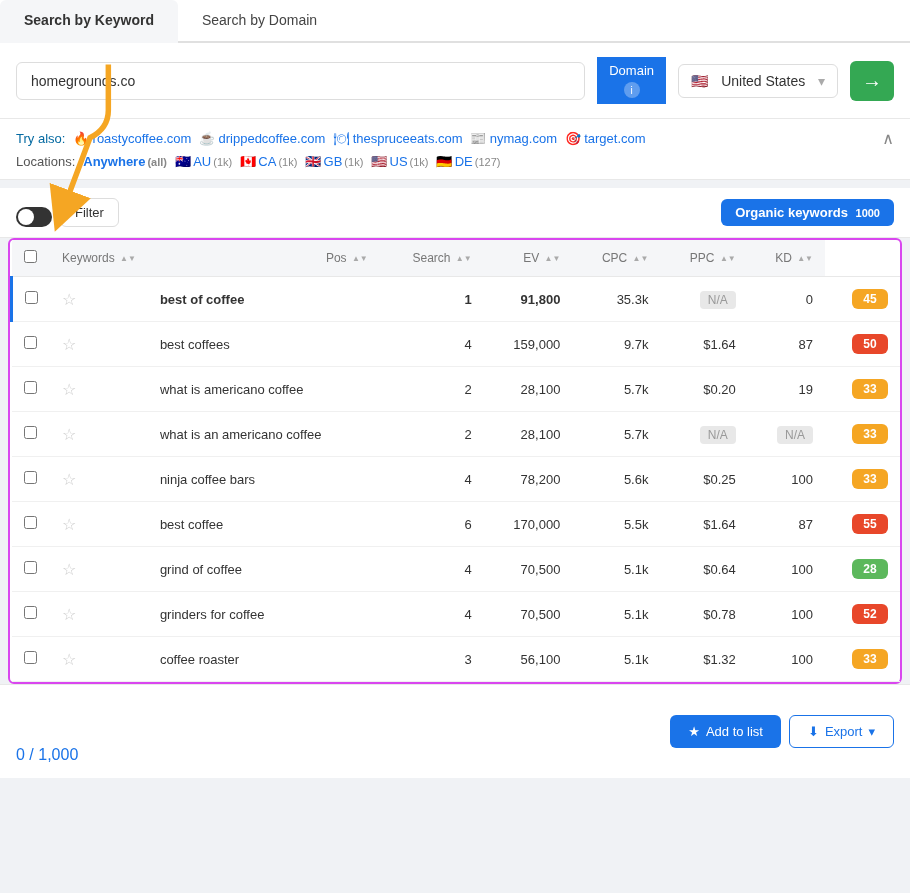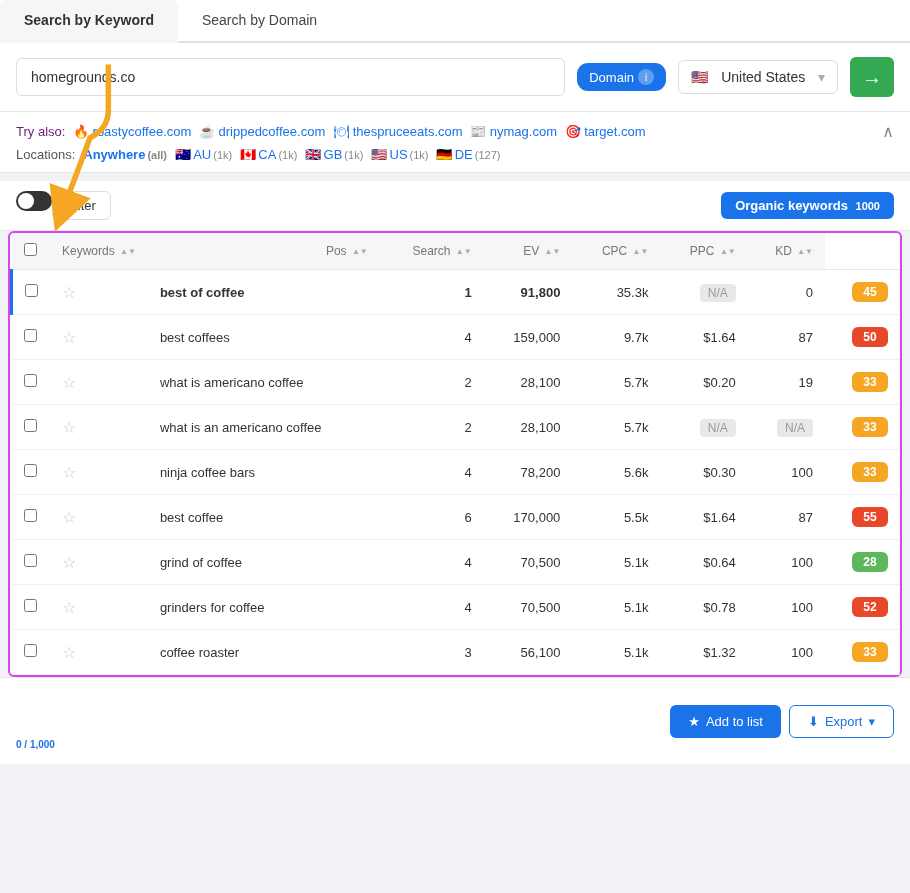--- a/index.html
+++ b/index.html
@@ -9,40 +9,40 @@
 
     
     .tabs { display: flex; background: #fff; border-bottom: 2px solid #e0e0e0; }
     .tab { padding: 12px 24px; cursor: pointer; font-size: 14px; color: #555; border-bottom: 3px solid transparent; margin-bottom: -2px; }
     .tab.active { color: #333; font-weight: 600; border-bottom: 3px solid transparent; background: #f5f6f8; border-radius: 6px 6px 0 0; text-align: center; }
     .tab.inactive { color: #444; }
 
     
     .search-bar { display: flex; align-items: center; background: #fff; padding: 14px 16px; gap: 12px; border-bottom: 1px solid #e8e8e8; }
     .search-input { flex: 1; border: 1px solid #ddd; border-radius: 6px; padding: 10px 14px; font-size: 14px; color: #333; outline: none; }
-    .domain-badge { background: #1a73e8; color: #fff; padding: 6px 12px; border-radius: 11px; font-size: 13px; font-weight: 500; display: flex; align-items: center; gap: 4px; cursor: pointer; }
+    .domain-badge { background: #1a73e8; color: #fff; padding: 6px 12px; border-radius: 0; font-size: 13px; font-weight: 500; display: flex; align-items: center; gap: 4px; cursor: pointer; flex-direction: column; }
     .domain-badge .info { background: rgba(255,255,255,0.3); border-radius: 50%; width: 16px; height: 16px; display: inline-flex; align-items: center; justify-content: center; font-size: 10px; }
     .country-select { display: flex; align-items: center; gap: 6px; border: 1px solid #ddd; border-radius: 6px; padding: 8px 12px; cursor: pointer; background: #fff; font-size: 14px; color: #333; min-width: 160px; justify-content: space-between; }
     .go-button { background: #34a853; color: #fff; border: none; border-radius: 6px; width: 44px; height: 40px; cursor: pointer; font-size: 20px; display: flex; align-items: center; justify-content: center; }
 
     
     .suggestions-bar { background: #fff; padding: 10px 16px; border-bottom: 1px solid #e8e8e8; }
     .try-also { display: flex; align-items: center; gap: 8px; flex-wrap: wrap; margin-bottom: 6px; }
-    .try-also-label { color: #701a75; font-size: 13px; font-weight: 500; }
+    .try-also-label { color: #0369a1; font-size: 13px; font-weight: 500; }
     .try-link { color: #1a73e8; font-size: 13px; text-decoration: none; display: flex; align-items: center; gap: 3px; }
     .locations-row { display: flex; align-items: center; gap: 8px; flex-wrap: wrap; }
     .locations-label { color: #555; font-size: 13px; font-weight: 500; }
     .location-link { color: #1a73e8; font-size: 13px; text-decoration: none; display: flex; align-items: center; gap: 2px; }
     .location-link.active { color: #1a73e8; font-weight: 600; }
     .location-link .count { color: #888; font-size: 11px; }
     .collapse-btn { margin-left: auto; color: #888; cursor: pointer; font-size: 16px; }
 
     
     .filter-bar { display: flex; align-items: center; justify-content: space-between; padding: 10px 16px; background: #fff; border-bottom: 1px solid #e8e8e8; margin-top: 8px; }
-    .filter-left { display: flex; align-items: flex-start; }
+    .filter-left { display: flex; align-items: flex-end; gap: 8px; }
     .toggle { width: 36px; height: 20px; background: #333; border-radius: 10px; position: relative; cursor: pointer; }
     .toggle-dot { width: 16px; height: 16px; background: #fff; border-radius: 50%; position: absolute; top: 2px; left: 2px; }
     .filter-btn { background: #fff; border: 1px solid #ddd; border-radius: 6px; padding: 6px 14px; cursor: pointer; font-size: 13px; color: #333; }
     .keyword-tabs { display: flex; gap: 4px; }
     .kw-tab { padding: 6px 14px; border-radius: 6px; font-size: 13px; cursor: pointer; }
     .kw-tab.active { background: #1a73e8; color: #fff; font-weight: 600; }
     .kw-tab .count { font-size: 11px; margin-left: 4px; }
     .kw-tab.inactive-tab { color: #555; background: transparent; }
     table { width: 100%; border-collapse: collapse; }
     thead tr { background: #f5f6f8; border-bottom: 1px solid #e8e8e8; }
@@ -57,21 +57,21 @@
     .kd-45 { background: #f5a623; }
     .kd-50 { background: #e8472a; }
     .kd-33 { background: #f5a623; }
     .kd-55 { background: #e8472a; }
     .kd-28 { background: #5cb85c; }
     .kd-52 { background: #e8472a; }
     .na-badge { background: #e8e8e8; color: #999; border-radius: 4px; padding: 2px 8px; font-size: 12px; }
 
     
     .bottom-bar { display: flex; align-items: center; justify-content: space-between; padding: 14px 16px; background: #fff; border-top: 1px solid #e8e8e8; margin-top: 0; }
-    .count-text { color: #1a73e8; font-size: 10px; font-weight: 700; margin-top: 47px; }
+    .count-text { color: #1a73e8; font-size: 16px; font-weight: 400; margin-top: 47px; }
     .bottom-actions { display: flex; gap: 8px; }
     .add-list-btn { background: #1a73e8; color: #fff; border: none; border-radius: 6px; padding: 8px 18px; font-size: 13px; cursor: pointer; display: flex; align-items: center; gap: 6px; }
     .export-btn { background: #fff; color: #1a73e8; border: 1px solid #1a73e8; border-radius: 6px; padding: 8px 18px; font-size: 13px; cursor: pointer; display: flex; align-items: center; gap: 6px; }
 
     
     .arrow-annotation { position: absolute; top: 60px; left: 60px; width: 120px; height: 200px; pointer-events: none; z-index: 10; }
 
     .outer-wrapper { position: relative; }
   </style>
 </head>
@@ -262,21 +262,21 @@
             <td style="text-align: right;"><span class="na-badge">N/A</span></td>
             <td style="text-align: right;"><span class="kd-badge kd-33">33</span></td>
           </tr>
           <tr>
             <td class="checkbox-cell"><input type="checkbox" style=""></td>
             <td class="star-cell">☆</td>
             <td>ninja coffee bars</td>
             <td style="text-align: right;">4</td>
             <td style="text-align: right;">78,200</td>
             <td style="text-align: right;">5.6k</td>
-            <td style="text-align: right;">$0.30</td>
+            <td style="text-align: right;">$0.25</td>
             <td style="text-align: right;">100</td>
             <td style="text-align: right;"><span class="kd-badge kd-33">33</span></td>
           </tr>
           <tr>
             <td class="checkbox-cell"><input type="checkbox" style=""></td>
             <td class="star-cell">☆</td>
             <td>best coffee</td>
             <td style="text-align: right;">6</td>
             <td style="text-align: right;">170,000</td>
             <td style="text-align: right;">5.5k</td>

